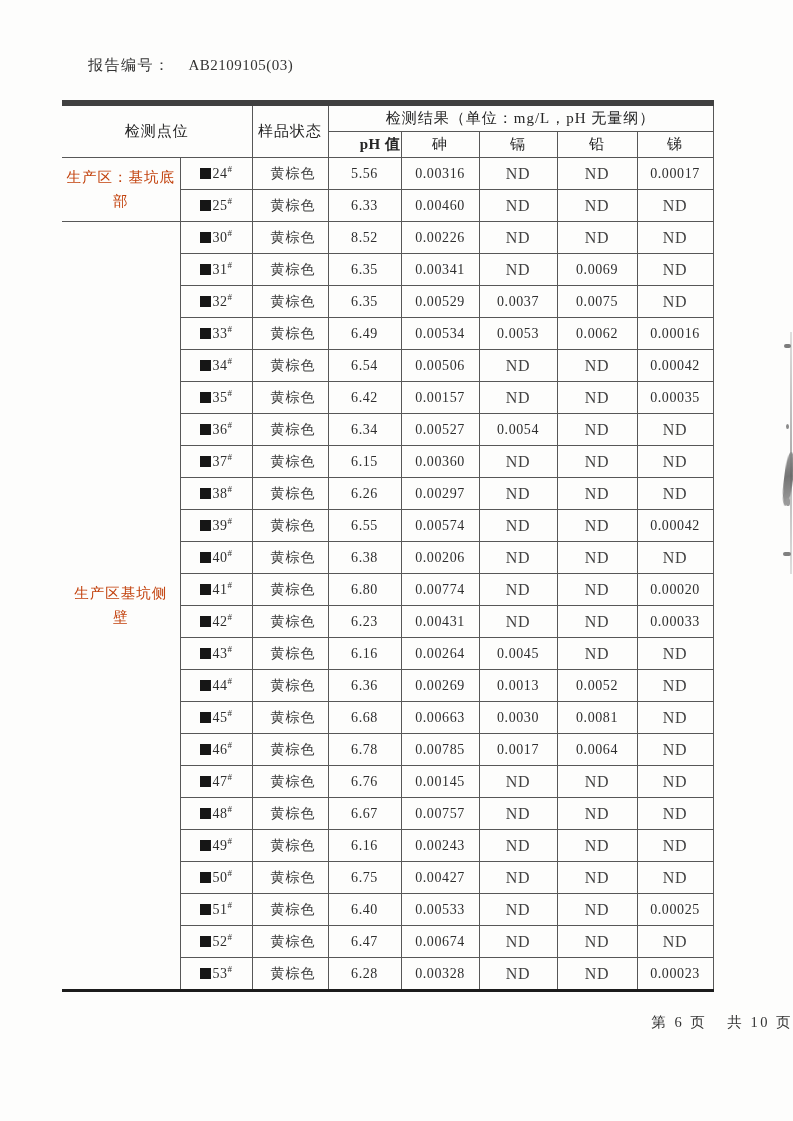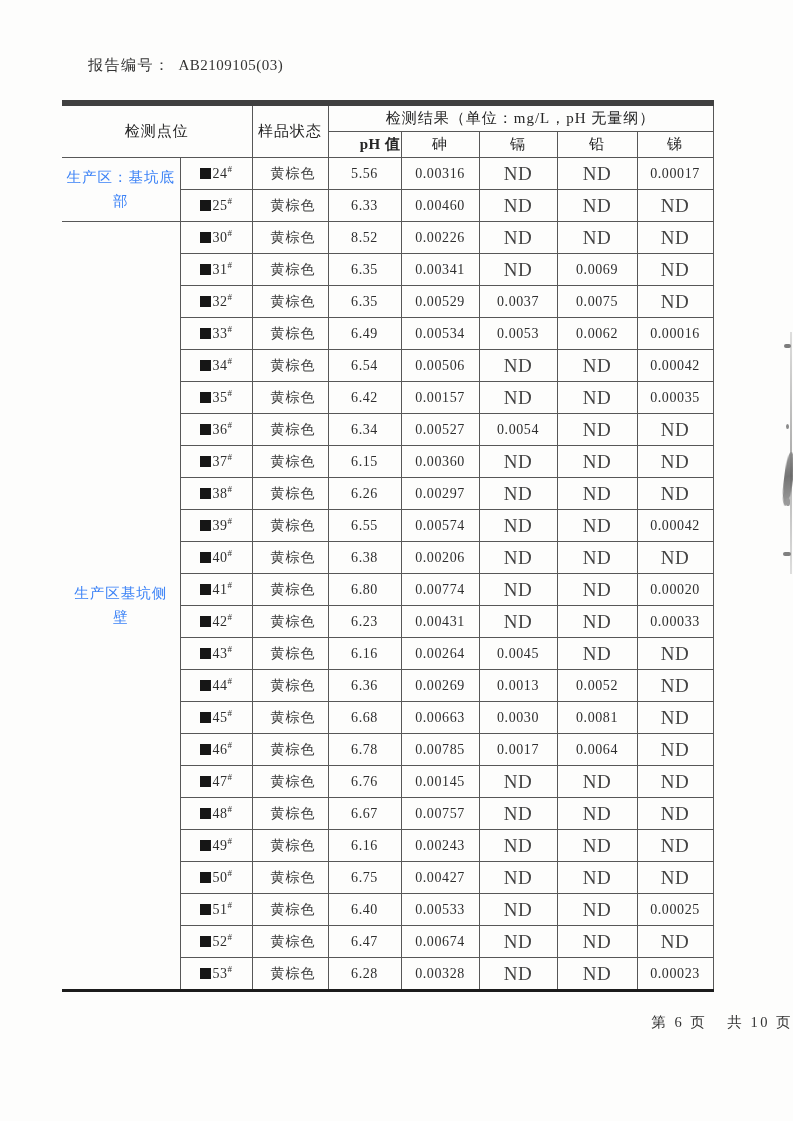--- a/index.html
+++ b/index.html
@@ -4,46 +4,46 @@
 <style>
   html,body{margin:0;padding:0;background:#e8e8e8;}
   .page{
     position:relative;width:793px;height:1121px;margin:0 auto;
     background:#fdfdfc;overflow:hidden;
     font-family:"Liberation Serif","DejaVu Serif",serif;color:#2b2b2b;
   }
   .report-no{
     position:absolute;left:88px;top:56px;font-size:15px;letter-spacing:1.5px;color:#333;
   }
-  .report-no .num{margin-left:8px;letter-spacing:0.5px;}
+  .report-no .num{margin-left:18px;letter-spacing:0.5px;}
   table.results{
     position:absolute;left:62px;top:100px;width:651px;
     border-collapse:collapse;table-layout:fixed;
     border-top:6px solid #404040;border-bottom:3px solid #1c1c1c;
   }
   th,td{
     border:1px solid #575757;text-align:center;vertical-align:middle;
     padding:0;overflow:hidden;
   }
   th{height:25px;font-size:15px;font-weight:normal;letter-spacing:1px;color:#262626;}
   th.ph-col{font-weight:bold;letter-spacing:0.5px;text-align:right;}
   td{height:31px;font-size:14px;color:#2e2e2e;}
   .th-loc,.loc-cell{border-left:none;}
   .loc-cell{
-    font-size:14.5px;letter-spacing:1px;line-height:1.6;white-space:pre-line;color:#3b82f6;margin-top:17px;
+    font-size:14.5px;letter-spacing:1px;line-height:1.6;white-space:pre-line;color:#c2410c;margin-top:17px;
   }
   .id-cell{letter-spacing:0.5px;}
   .id-cell .sq{
     display:inline-block;width:11px;height:11px;background:#161616;
     margin-right:2px;transform:translateY(1px);
   }
   .id-cell sup{font-size:9px;line-height:0;}
   .status-cell{letter-spacing:1px;color:#3a3a3a;padding-left:6px;}
   .val{letter-spacing:0.6px;}
-  .nd{font-size:19px;color:#424242;}
+  .nd{font-size:16px;color:#424242;}
   .footer{
     position:absolute;top:1013px;left:0;width:100%;text-align:right;
     font-size:14.5px;letter-spacing:2.5px;color:#333;
   }
   .footer .part2{margin-left:20px;}
   
   .artifact-line{
     position:absolute;right:1px;top:332px;width:2px;height:242px;
     background:linear-gradient(rgba(130,130,130,.25),rgba(110,110,110,.55),rgba(130,130,130,.25));
   }

